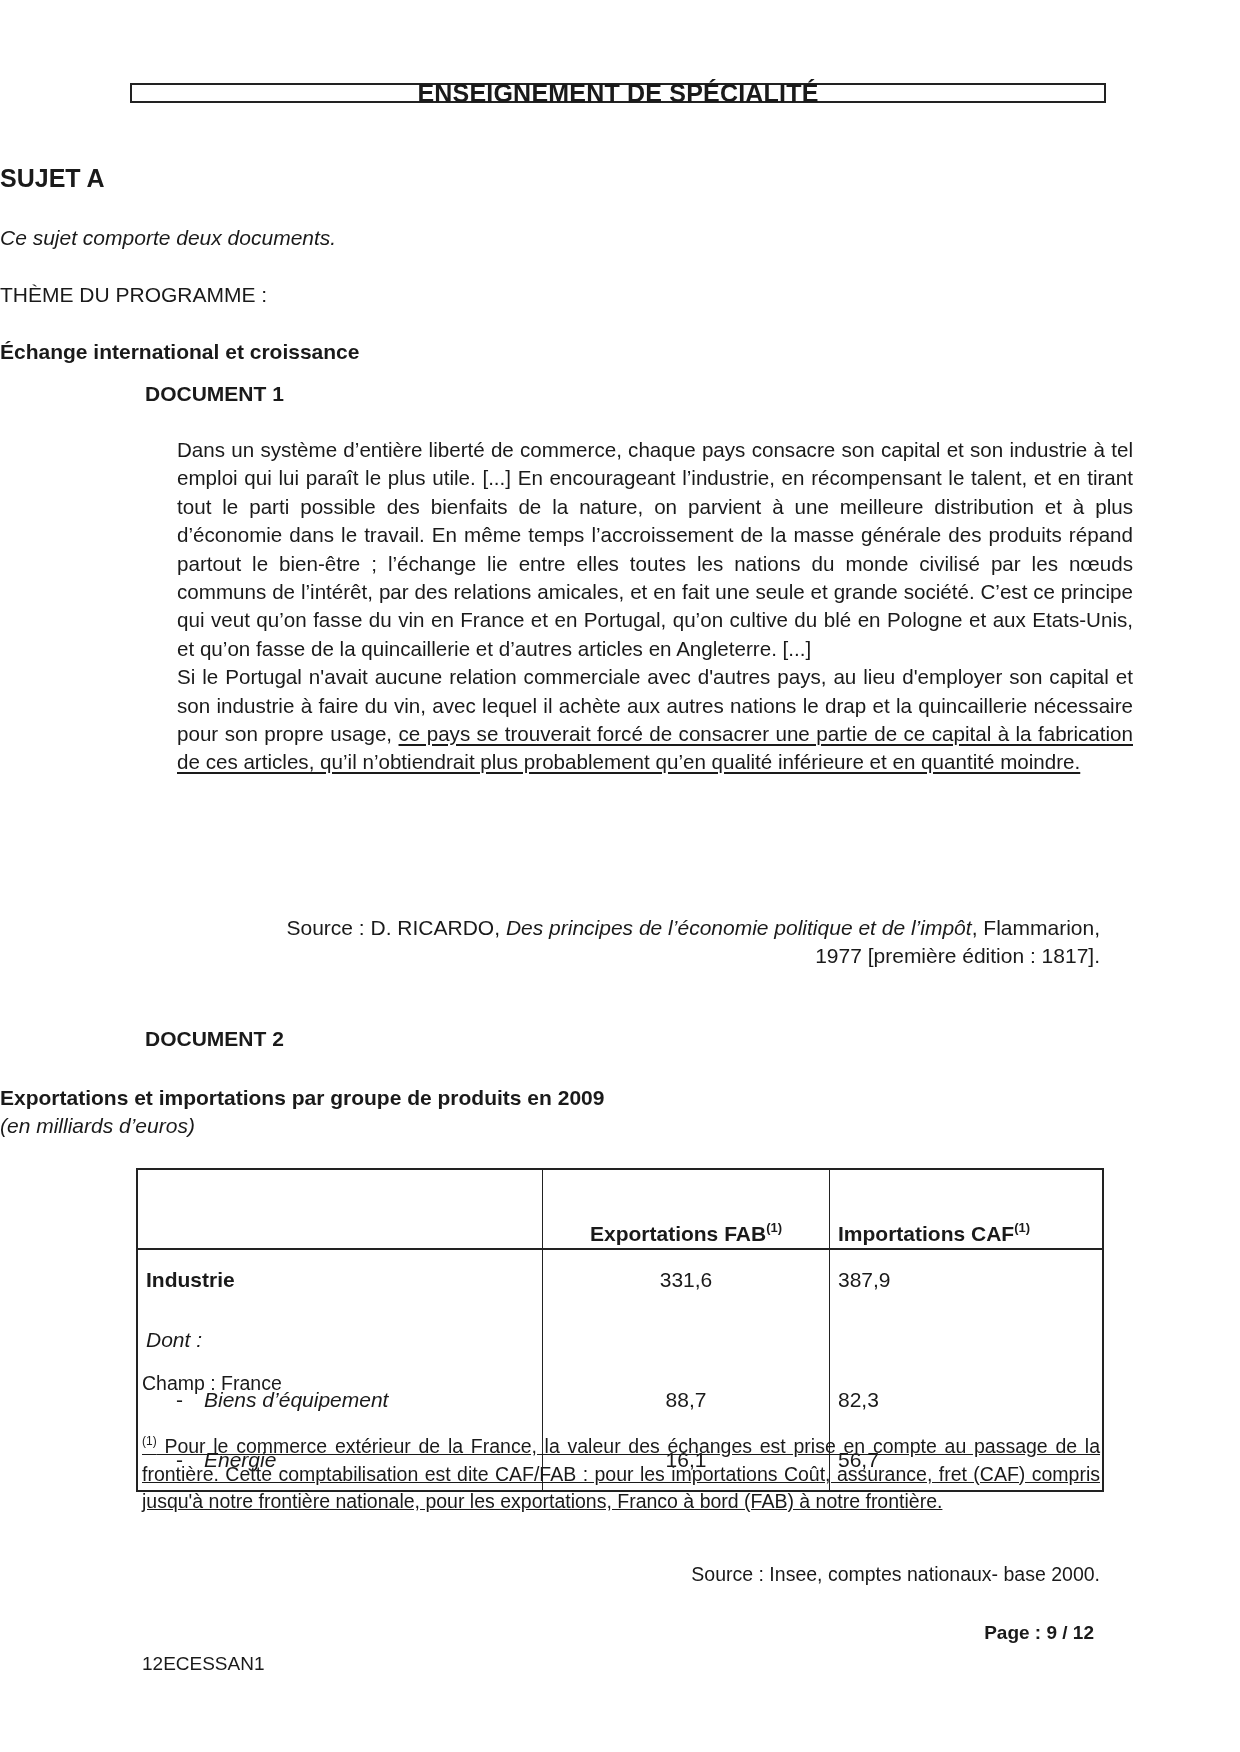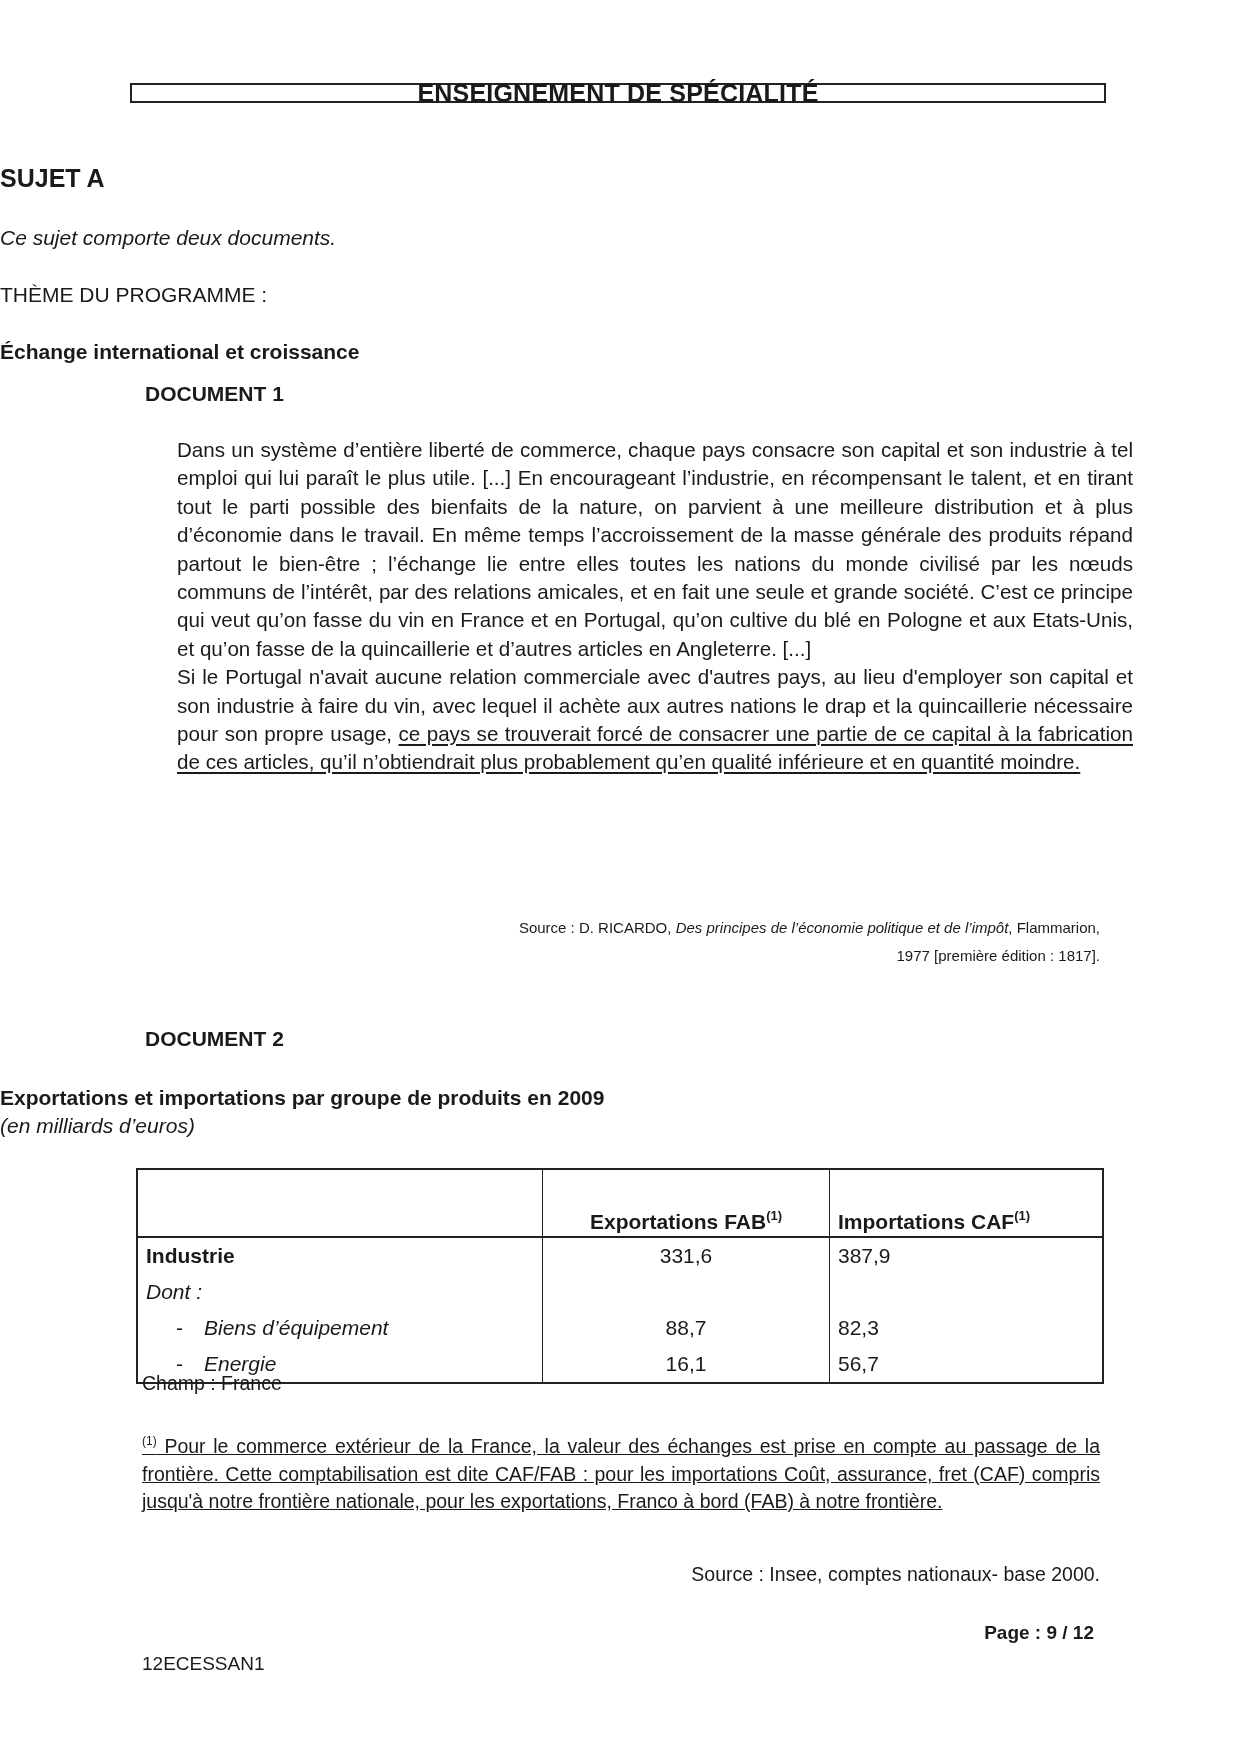--- a/index.html
+++ b/index.html
@@ -19,29 +19,29 @@
     .note { top: 226px; font-size: 21px; font-style: italic; }
     .theme-label { top: 283px; font-size: 21px; }
     .theme { top: 340px; font-size: 21px; font-weight: bold; }
     .doc-heading { left: 145px; font-size: 21px; font-weight: bold; }
     .body-text {
       left: 145px; width: 956px; font-size: 20.6px; line-height: 28.4px;
       text-align: justify;
     }
     .body-text p { margin: 0; }
     .underlined { text-decoration: underline; text-underline-offset: 3px; }
-    .source-right { right: 140px; text-align: right; font-size: 15px; line-height: 28px; }
+    .source-right { right: 140px; text-align: right; font-size: 21px; line-height: 28px; }
     .table-title { top: 1086px; font-size: 21px; font-weight: bold; }
     .table-sub { top: 1114px; font-size: 21px; font-style: italic; }
     table.data {
       position: absolute; left: 136px; top: 1168px; width: 968px;
       border-collapse: collapse; font-size: 21px;
       border: 2px solid #222;
     }
-    table.data th, table.data td { padding: 4px 8px; }
+    table.data th, table.data td { padding: 16px 8px; }
     table.data th {
       height: 60px; vertical-align: bottom; padding-bottom: 2px;
       font-weight: bold; border-bottom: 2px solid #222; font-size: 21px;
     }
     table.data .c1 { width: 388px; text-align: left; border-right: 1px solid #222; }
     table.data .c2 { width: 270px; text-align: center; border-right: 1px solid #222; }
     table.data .c3 { text-align: left; }
     table.data td { height: 28px; line-height: 28px; }
     .bold { font-weight: bold; }
     .ital { font-style: italic; }

